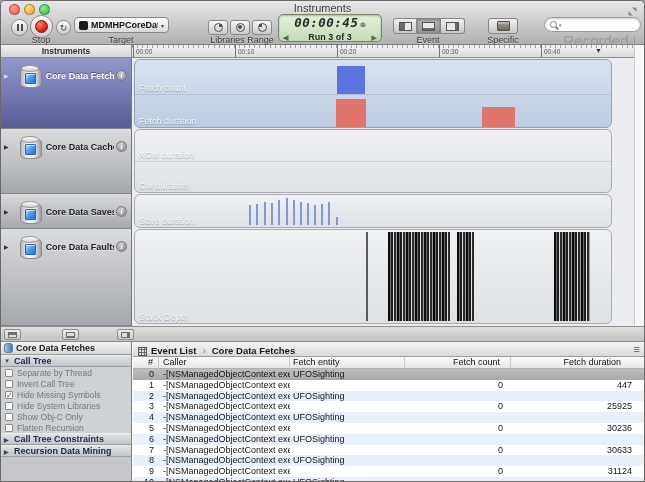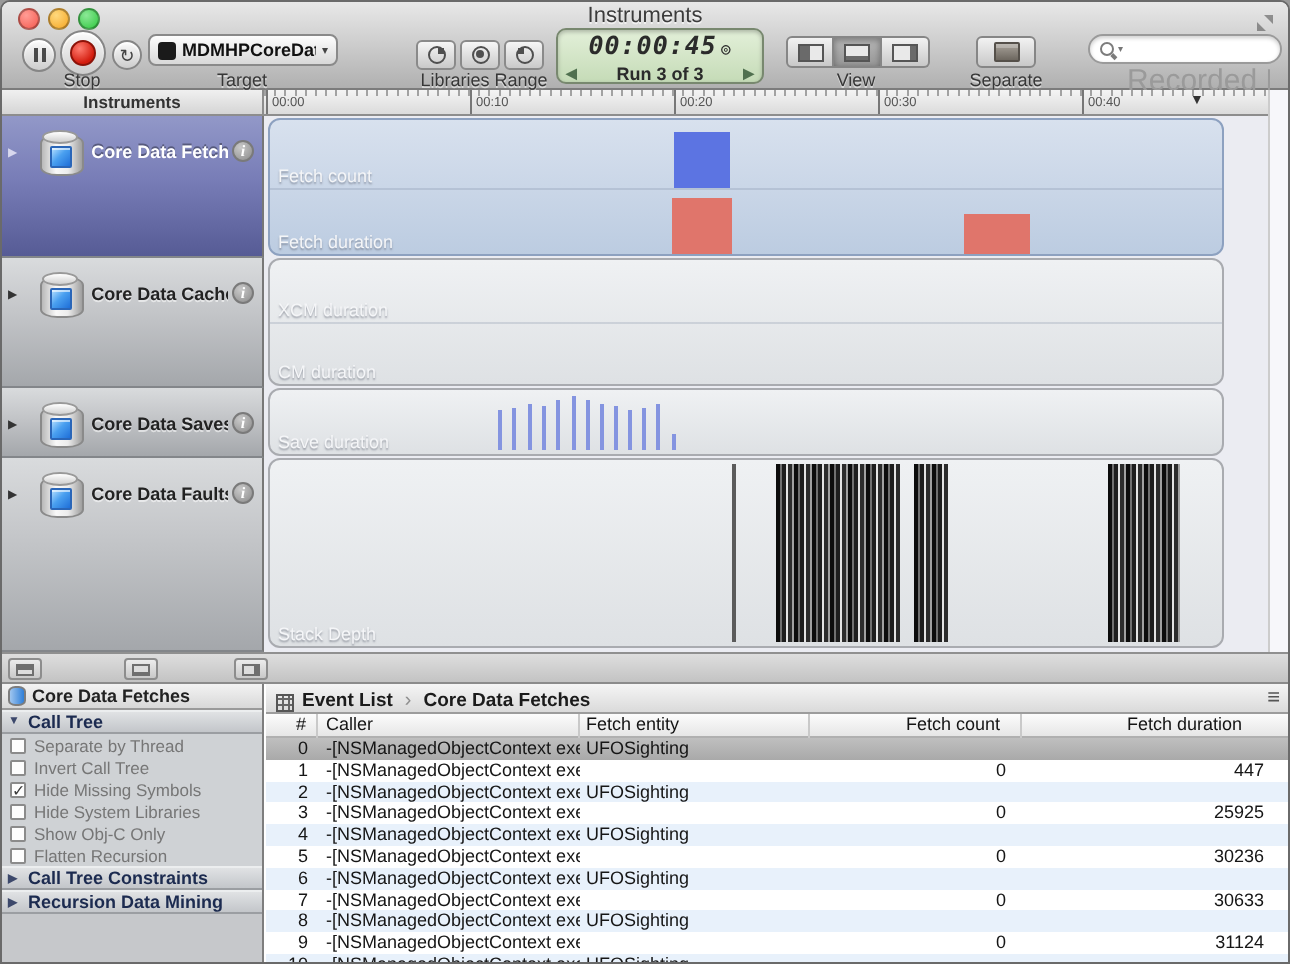--- a/index.html
+++ b/index.html
@@ -250,26 +250,26 @@
       <div class="seg-btn">
         <span class="seg-ic ic-left"></span>
       </div>
       <div class="seg-btn on">
         <span class="seg-ic ic-bottom"></span>
       </div>
       <div class="seg-btn">
         <span class="seg-ic ic-right"></span>
       </div>
     </div>
-    <div class="tool-label lbl-view">View</div>
+    <div class="tool-label lbl-view">Event</div>
 
     <div class="lib-btn">
       <span class="lib-ic"></span>
     </div>
-    <div class="tool-label lbl-lib">Separate</div>
+    <div class="tool-label lbl-lib">Specific</div>
 
     <div class="filter-field">
       <span class="mag"></span>
       <span class="mag-arrow">▾</span>
       <span class="filter-text">Recorded Data</span>
     </div>
     <div class="tool-label lbl-filter">Filter</div>
   </div>
 
   <div class="ruler-left">

